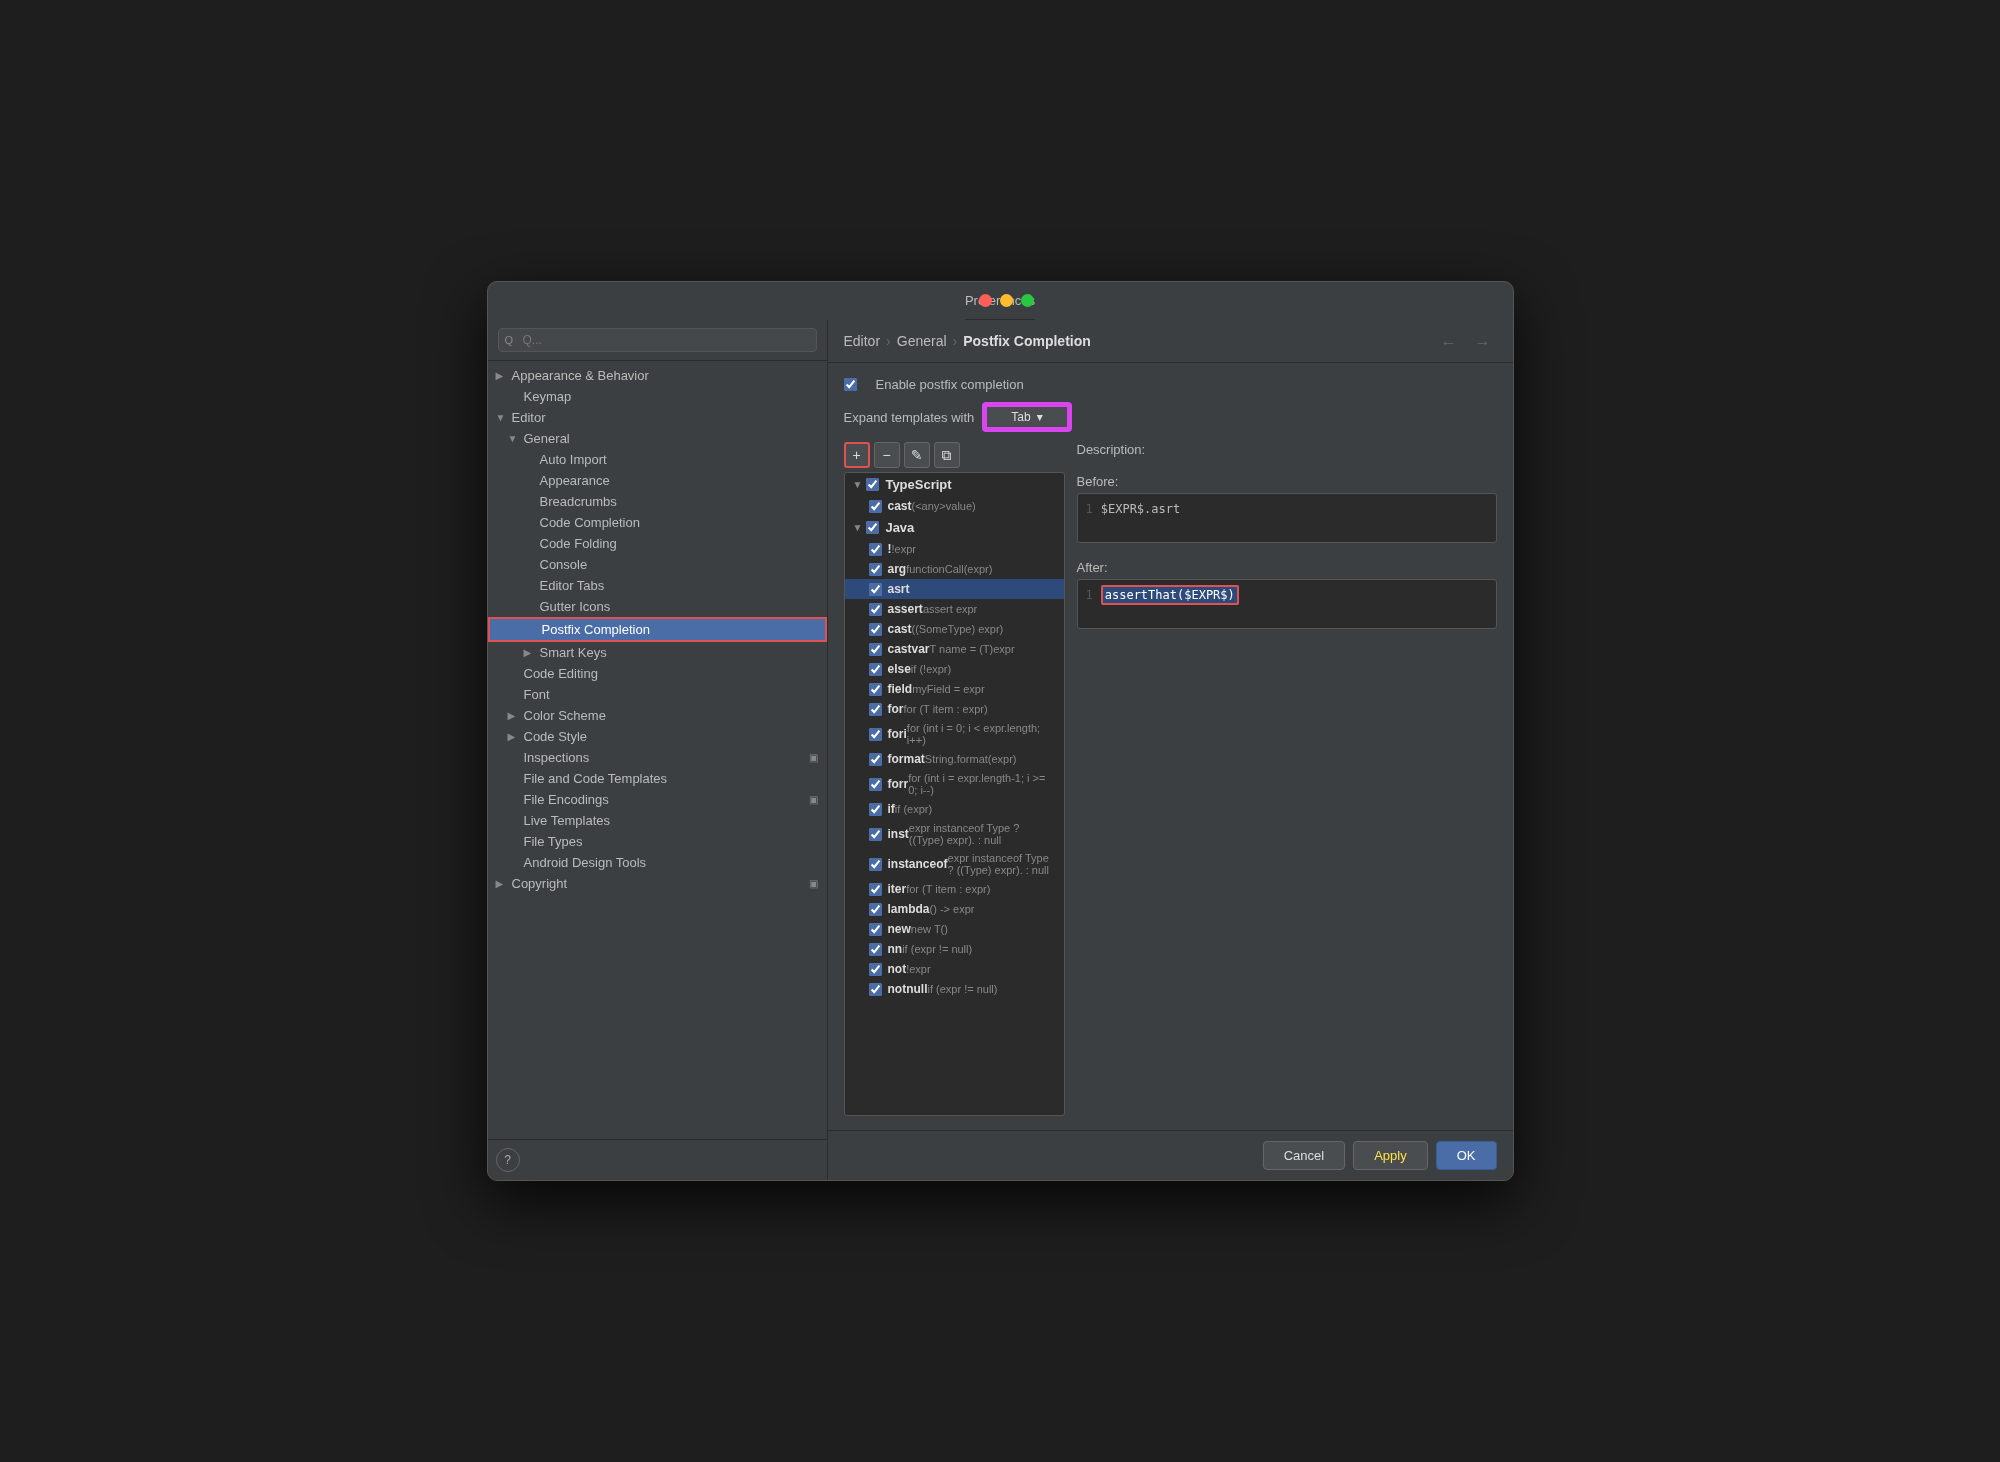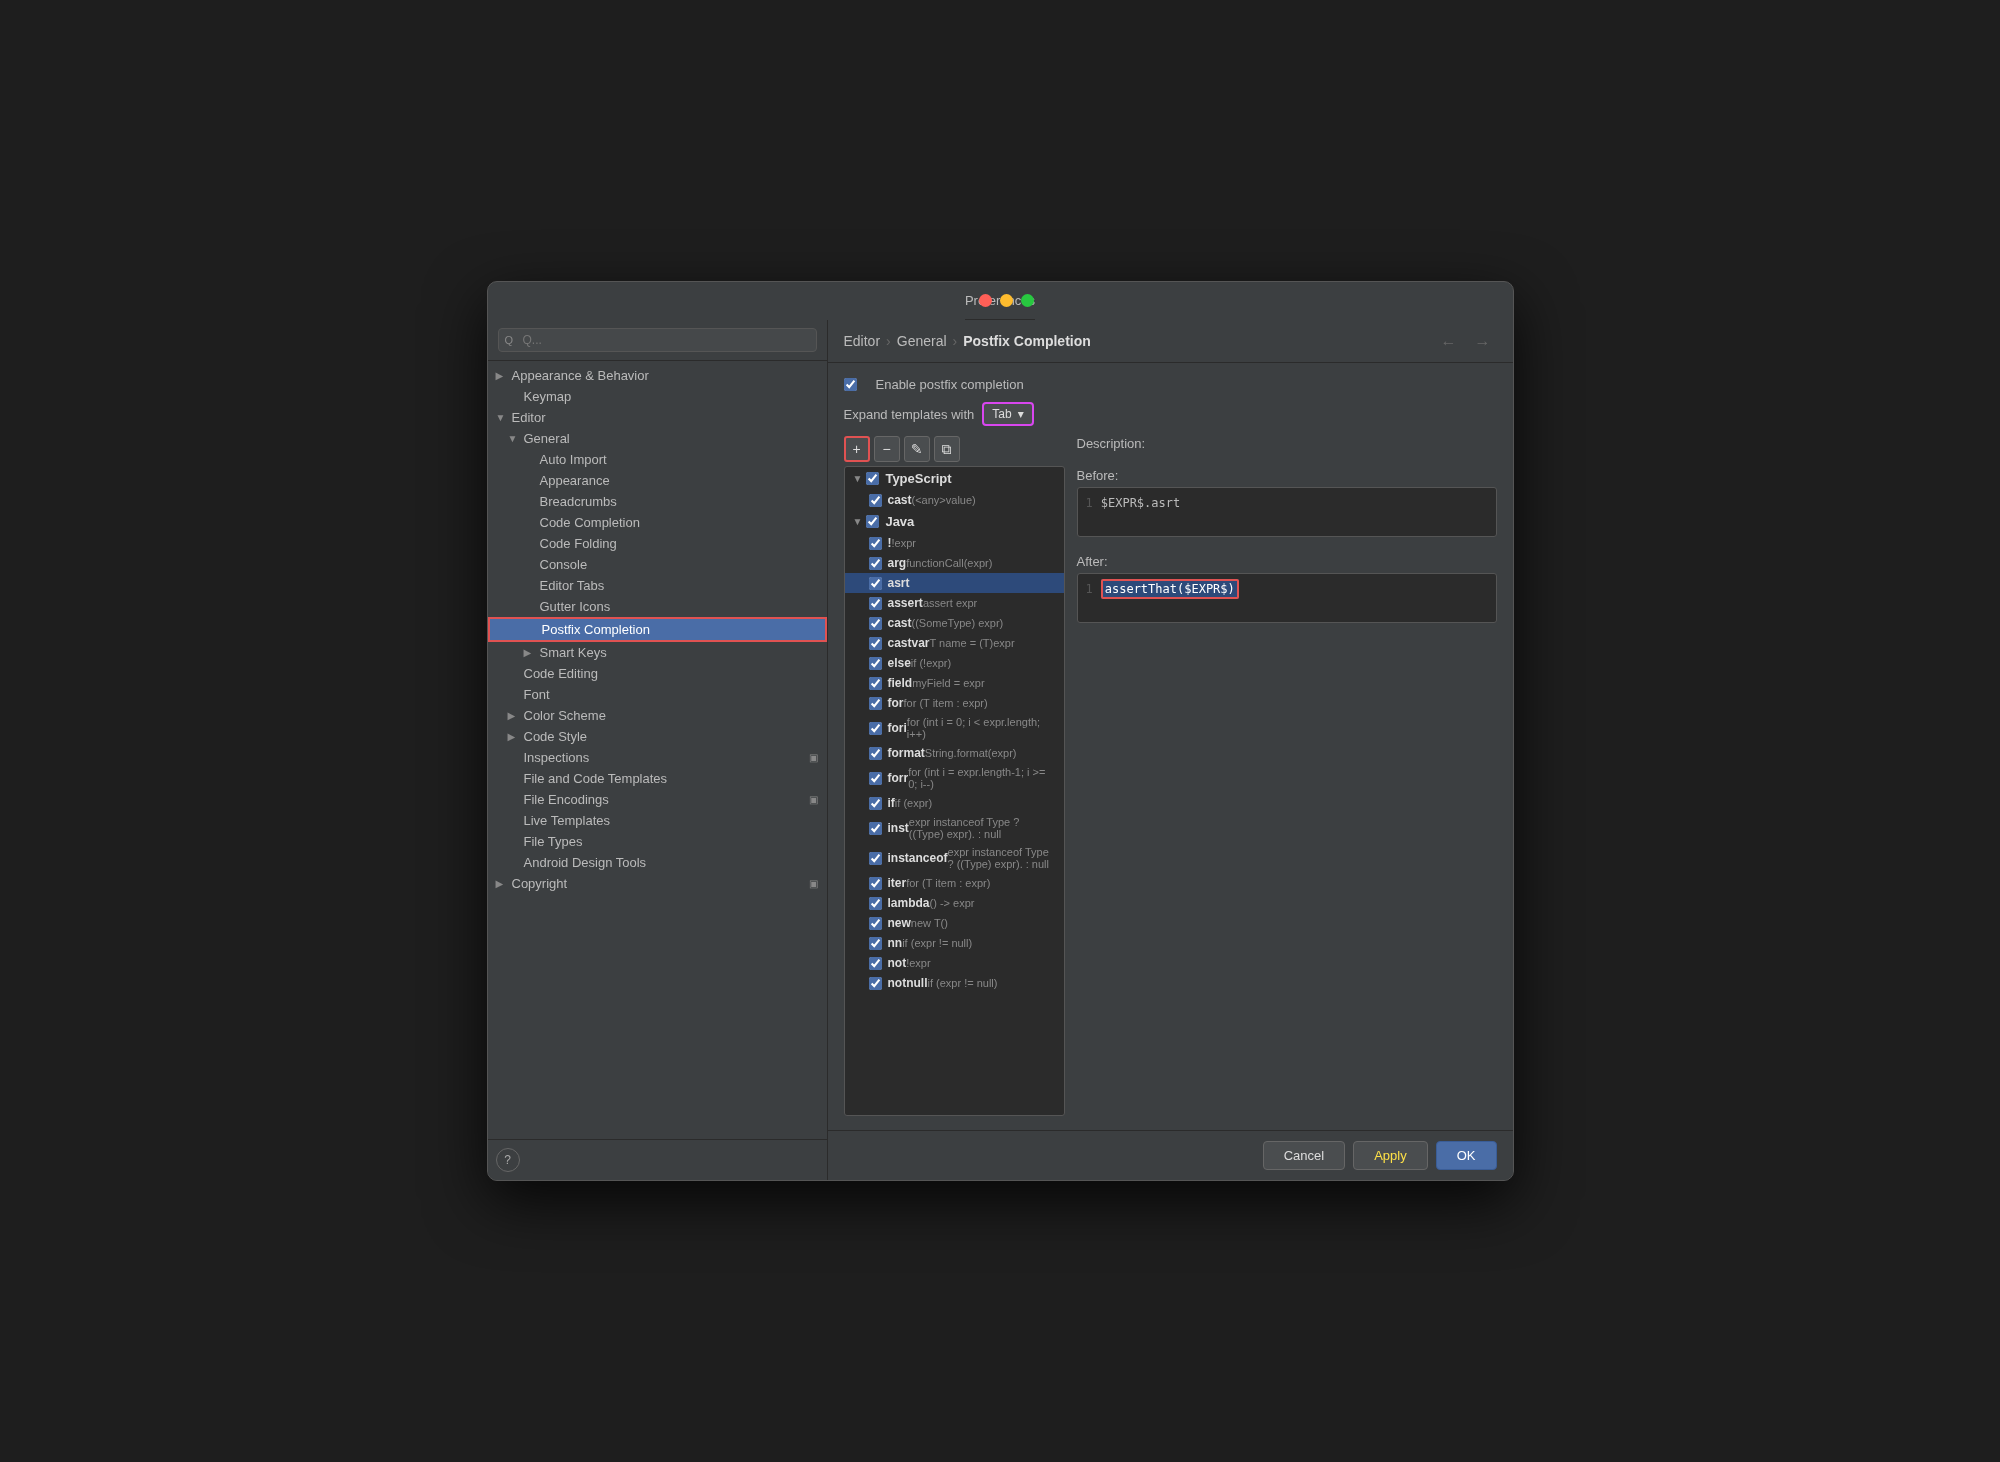--- a/index.html
+++ b/index.html
@@ -200,23 +200,23 @@
     }
     .expand-row {
       display: flex;
       align-items: center;
       gap: 8px;
       font-size: 13px;
       color: #bbb;
     }
     .expand-dropdown {
       background: #4a4d4f;
-      border: 2px solid #d946ef;
+      border: 5px solid #d946ef;
       color: #ddd;
-      padding: 3px 8px;
+      padding: 3px 24px;
       border-radius: 4px;
       font-size: 12px;
       cursor: pointer;
       display: flex;
       align-items: center;
       gap: 6px;
     }
     .main-panel {
       display: flex;
       gap: 12px;

